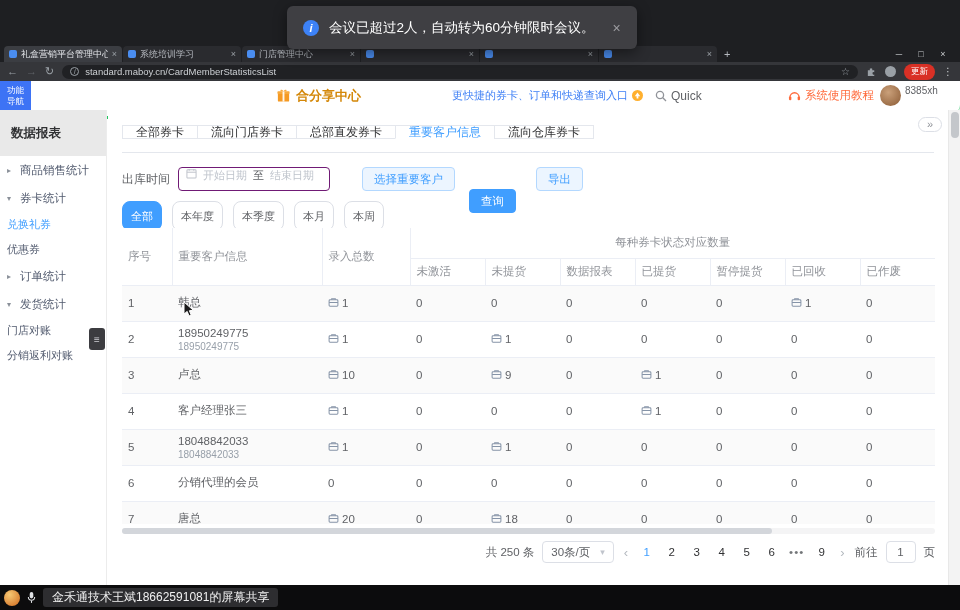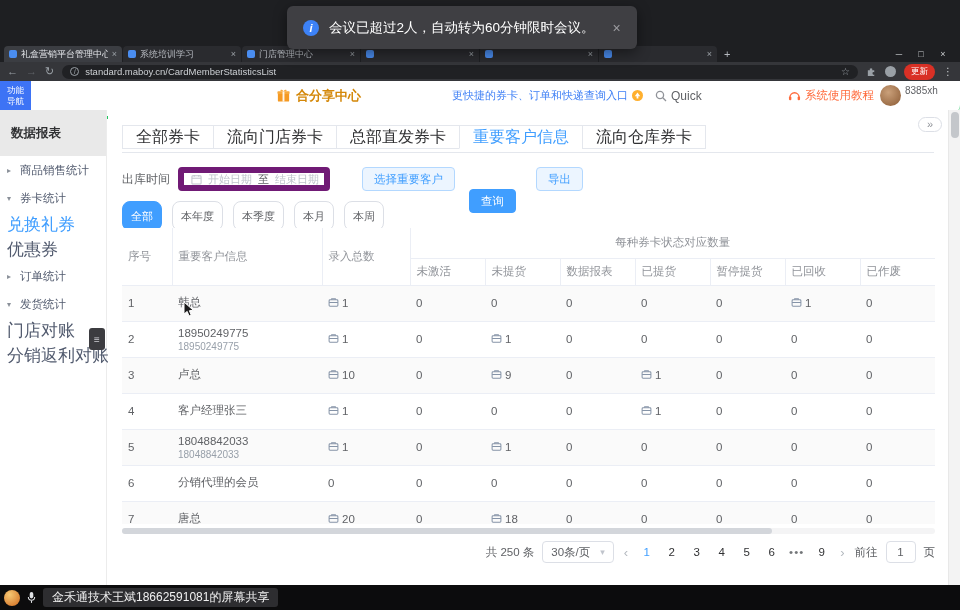--- a/index.html
+++ b/index.html
@@ -41,30 +41,30 @@
   .quick-search { position:absolute; left:655px; top:0; height:29px; display:flex; align-items:center; gap:4px; color:#606266; font-size:12px; }
   .tutorial { position:absolute; left:788px; top:0; height:29px; display:flex; align-items:center; gap:4px; color:#ff6a3b; font-size:11.5px; white-space:nowrap; }
   .user-avatar { position:absolute; left:880px; top:4px; width:21px; height:21px; border-radius:50%; background:radial-gradient(circle at 40% 35%, #caa07a, #8a5a34); }
   .username { position:absolute; left:905px; top:4px; width:34px; color:#606266; font-size:10px; line-height:1.15; word-break:break-all; }
 
   .app-body { position:absolute; top:29px; left:0; width:960px; height:475px; }
   .sidebar { position:absolute; left:0; top:0; width:107px; height:100%; background:#fff; border-right:1px solid #ececec; }
   .side-section { height:46px; background:#e9e9e9; display:flex; align-items:center; padding-left:11px; font-size:12.5px; font-weight:bold; color:#303133; }
   .side-item { height:28px; display:flex; align-items:center; gap:4px; padding-left:7px; font-size:11.5px; color:#515a6e; cursor:pointer; white-space:nowrap; }
   .side-item .caret { font-size:8px; color:#8a9099; width:9px; flex:0 0 auto; }
-  .side-item.child { height:25px; font-size:17px; }
+  .side-item.child { height:25px; font-size:11px; }
   .side-item.active { color:#409EFF; }
 
   .content { position:absolute; left:108px; top:0; width:840px; height:100%; background:#fff; }
   .collapse-pill { position:absolute; top:7px; right:6px; width:24px; height:15px; border:1px solid #dcdfe6; border-radius:8px; background:#fff; color:#909399; font-size:11px; line-height:12px; text-align:center; cursor:pointer; }
   .tabs-row { position:absolute; left:14px; right:14px; top:15px; height:28px; border-bottom:1px solid #e4e7ed; display:flex; }
-  .mtab { height:24px; padding:0 13px; display:flex; align-items:center; font-size:16px; color:#303133; border:1px solid #e4e7ed; margin-right:-1px; background:#fff; white-space:nowrap; cursor:pointer; }
+  .mtab { height:14px; padding:0 13px; display:flex; align-items:center; font-size:12px; color:#303133; border:1px solid #e4e7ed; margin-right:-1px; background:#fff; white-space:nowrap; cursor:pointer; }
   .mtab.active { color:#409EFF; border-bottom-color:#fff; }
   .filter-row { position:absolute; left:14px; top:57px; height:24px; display:flex; align-items:center; font-size:12px; color:#606266; }
-  .date-range { width:152px; height:24px; border:6px solid #701a75; border-radius:4px; display:flex; align-items:center; padding:0 7px; gap:6px; margin-left:8px; font-size:11px; cursor:pointer; }
+  .date-range { width:152px; height:24px; border:1px solid #701a75; border-radius:4px; display:flex; align-items:flex-start; padding:0 7px; gap:6px; margin-left:8px; font-size:11px; cursor:pointer; }
   .dr-ph { color:#bfc4cc; white-space:nowrap; }
   .dr-to { color:#606266; }
   .btn { height:24px; border-radius:4px; font-size:11.5px; display:flex; align-items:center; padding:0 11px; cursor:pointer; white-space:nowrap; }
   .btn.plain { background:#ecf5ff; color:#409EFF; border:1px solid #b3d8ff; }
   .btn.primary { background:#409EFF; color:#fff; border:1px solid #409EFF;margin-top:44px; }
   .m-sel { margin-left:32px; } .m-q { margin-left:14px; } .m-e { margin-left:20px; }
   .quick-row { position:absolute; left:14px; top:91px; display:flex; gap:10px; }
   .chip { height:30px; padding:0 8px; border:1px solid #dcdfe6; border-radius:8px; background:#fff; color:#606266; font-size:11px; display:flex; align-items:center; cursor:pointer; }
   .chip.active { background:#409EFF; border-color:#409EFF; color:#fff; }
 

